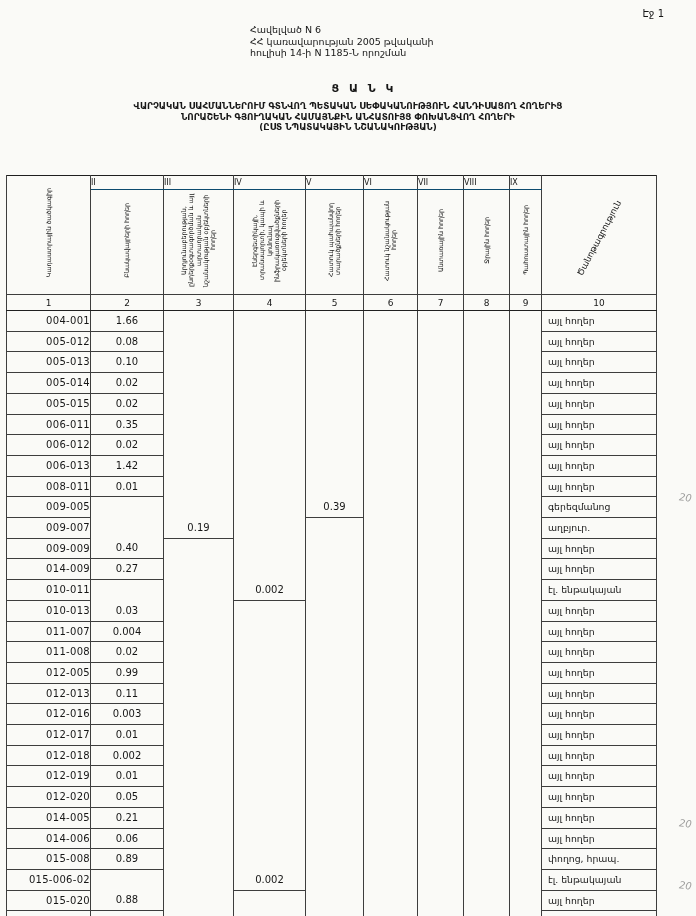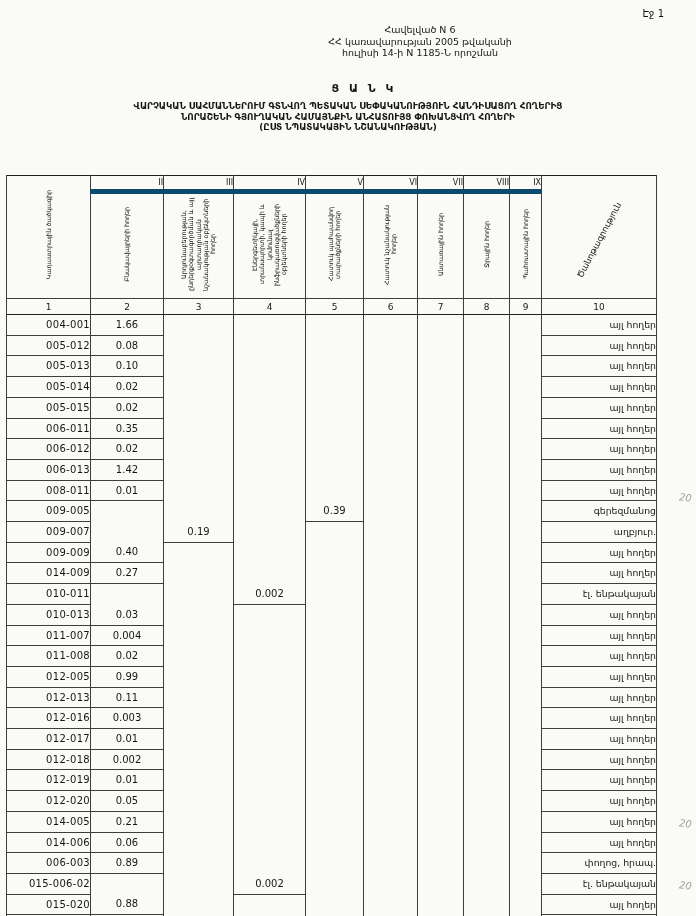--- a/index.html
+++ b/index.html
@@ -5,43 +5,43 @@
   html,body{margin:0;padding:0;}
   body{
     width:696px;height:916px;position:relative;
     background:#fafaf7;
     font-family:"DejaVu Sans",sans-serif;
     color:#161616;
     overflow:hidden;
   }
   .page{position:absolute;inset:0;}
   .pageno{position:absolute;top:8px;right:32px;font-size:10px;margin-left:48px;}
-  .appendix{position:absolute;top:24px;left:250px;width:340px;text-align:center;font-size:9.5px;line-height:11.5px;}
+  .appendix{position:absolute;top:24px;left:250px;width:340px;text-align:left;font-size:9.5px;line-height:11.5px;}
   .doctitle{position:absolute;top:82px;left:0;width:100%;text-align:center;font-size:11px;font-weight:bold;letter-spacing:3px;padding-left:16px;}
   .subtitle{position:absolute;top:101px;left:0;width:100%;text-align:center;font-size:8.8px;font-weight:bold;line-height:10.5px;}
   table{
     border-collapse:collapse;table-layout:fixed;
     position:absolute;left:6px;top:175px;width:650px;
     border:1.5px solid #1f1f1f;
   }
   th,td{border-left:1px solid #3d3d3d;border-right:1px solid #3d3d3d;padding:0;font-weight:normal;overflow:hidden;}
-  .rn{height:13px;font-size:8px;text-align:right;border-bottom:5px solid #0c4a6e;}
+  .rn{height:13px;font-size:8px;text-align:left;border-bottom:1px solid #0c4a6e;}
   .vh{height:104px;vertical-align:middle;text-align:center;}
   .vtext{
     writing-mode:vertical-rl;transform:rotate(180deg);
     display:inline-block;font-size:6.3px;line-height:7.3px;max-height:97px;
   }
   .nh{vertical-align:middle;text-align:center;}
   .diag{display:inline-block;transform:rotate(-62deg);font-size:8.5px;white-space:nowrap;}
   .numline td{height:15px;font-size:9px;text-align:center;border-top:1px solid #3d3d3d;border-bottom:1.5px solid #202020;}
   tbody td{height:19.7px;line-height:19.7px;font-size:10px;}
   tbody td.line{border-bottom:1px solid #3d3d3d;}
   td.code{text-align:right;padding-left:5px;letter-spacing:.3px;}
   td.val{text-align:center;}
-  td.note{text-align:right;padding-left:6px;font-size:9.3px;}
+  td.note{text-align:left;padding-left:6px;font-size:9.3px;}
   .mm{position:absolute;right:4px;color:#787878;opacity:.7;font-size:10px;font-style:italic;transform:rotate(6deg);}
   .mm1{top:492px;}
   .mm2{top:818px;}
   .mm3{top:880px;}
 </style>
 </head>
 <body>
 
 <div class="page">
 
@@ -417,21 +417,21 @@
           <td class="val"></td>
           <td class="val"></td>
           <td class="val"></td>
           <td class="val"></td>
           <td class="val"></td>
           <td class="val"></td>
           <td class="val"></td>
           <td class="note line">այլ հողեր</td>
         </tr>
         <tr>
-          <td class="code line">006-003</td>
+          <td class="code line">015-008</td>
           <td class="val line">0.89</td>
           <td class="val"></td>
           <td class="val"></td>
           <td class="val"></td>
           <td class="val"></td>
           <td class="val"></td>
           <td class="val"></td>
           <td class="val"></td>
           <td class="note line">փողոց, հրապ.</td>
         </tr>

